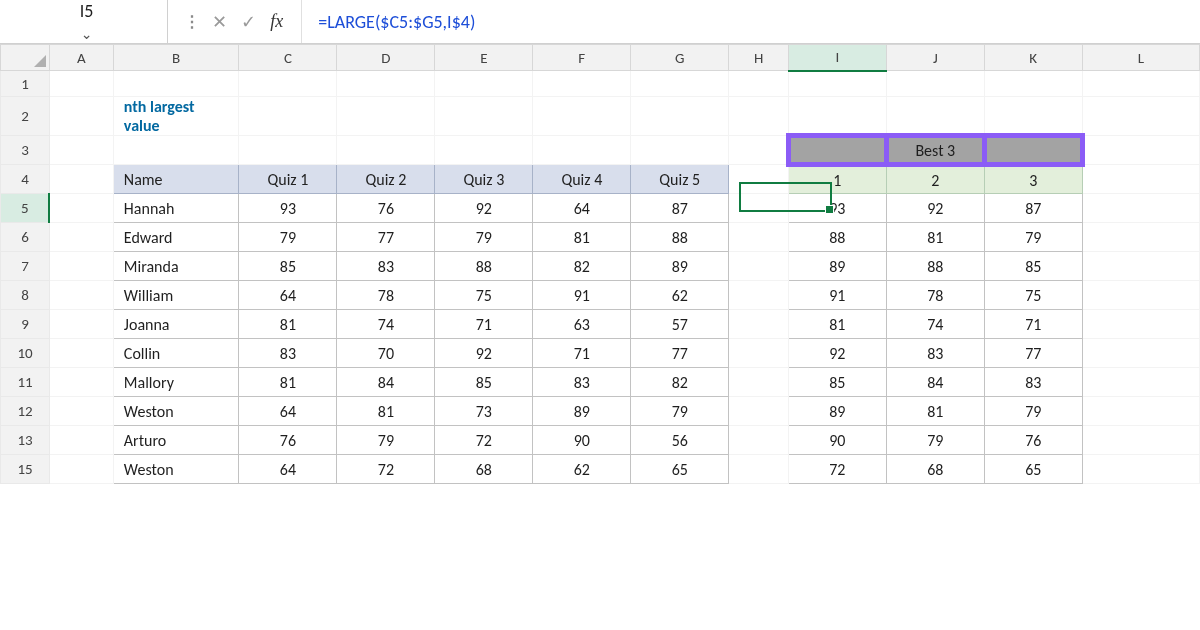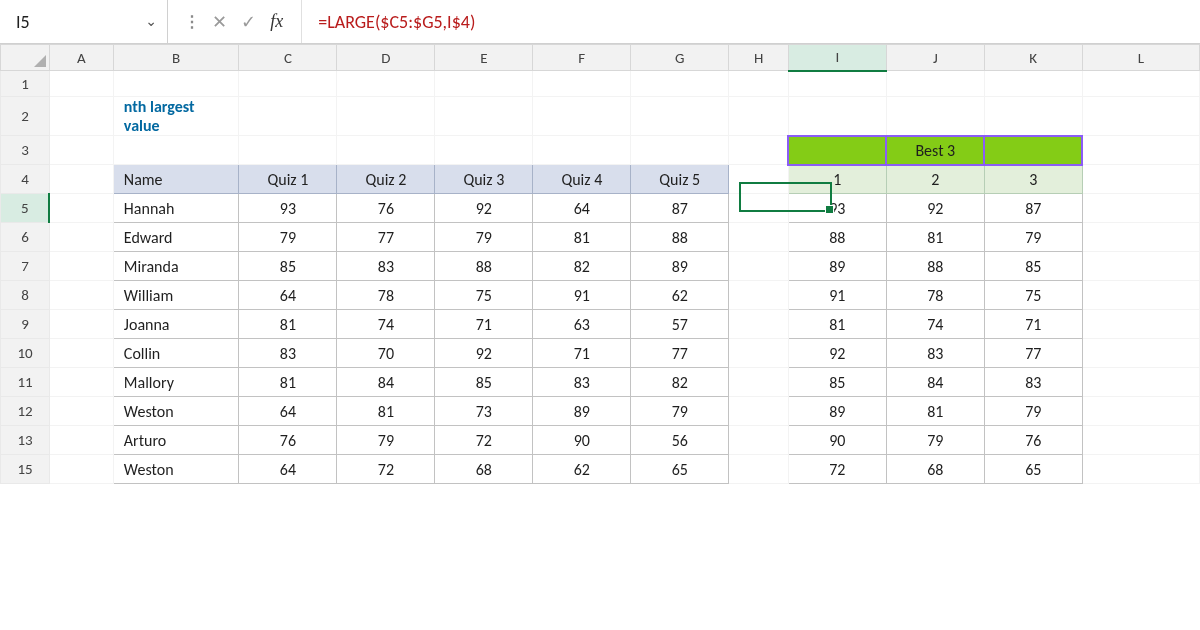--- a/index.html
+++ b/index.html
@@ -27,20 +27,21 @@
   }
   .namebox {
     display: flex;
     align-items: center;
     width: 168px;
     height: 100%;
     border-right: 1px solid #d0d0d0;
     padding: 0 10px 0 16px;
     justify-content: space-between;
     font-size: 18px;
+    flex-direction: column;
   }
   .namebox .chev {
     color: #555;
     font-size: 14px;
   }
   .fx-controls {
     display: flex;
     align-items: center;
     gap: 14px;
     padding: 0 18px 0 16px;
@@ -50,21 +51,21 @@
     font-size: 16px;
   }
   .fx-controls .dots { letter-spacing: -2px; font-weight:600; }
   .fx-controls .x { font-size: 18px; color:#9a9a9a;}
   .fx-controls .check { font-size: 18px; color:#9a9a9a;}
   .fx-label { font-style: italic; font-family: 'Times New Roman', serif; font-size:18px; color:#333;}
   .formula-input {
     flex: 1;
     padding-left: 16px;
     font-size: 18px;
-    color: #b91c1c;
+    color: #1d4ed8;
   }
 
   
   .grid {
     position: relative;
   }
   table.sheet {
     border-collapse: collapse;
     table-layout: fixed;
     width: 100%;
@@ -123,22 +124,22 @@
     font-weight: 400;
     color:#222;
     border: 1px solid #a7b2c8;
   }
   .sheet tbody td.data-hdr.left { text-align:left; padding-left:10px;margin-top:28px;}
   .sheet tbody td.data-cell {
     border: 1px solid #c2c2c2;
   }
   .sheet tbody td.data-cell.left { text-align:left; padding-left:10px;}
   .sheet tbody td.best-hdr {
-    border: 2px solid #8b5cf6;
-    background:#84cc16;
+    border: 5px solid #8b5cf6;
+    background:#a3a3a3;
     font-weight:400;
     text-align:center;
   }
   .sheet tbody td.best-sub {
     background: #e3efdb;
     border: 1px solid #b6ceb5;
   }
   .sheet tbody td.best-cell {
     border: 1px solid #c2c2c2;
   }

